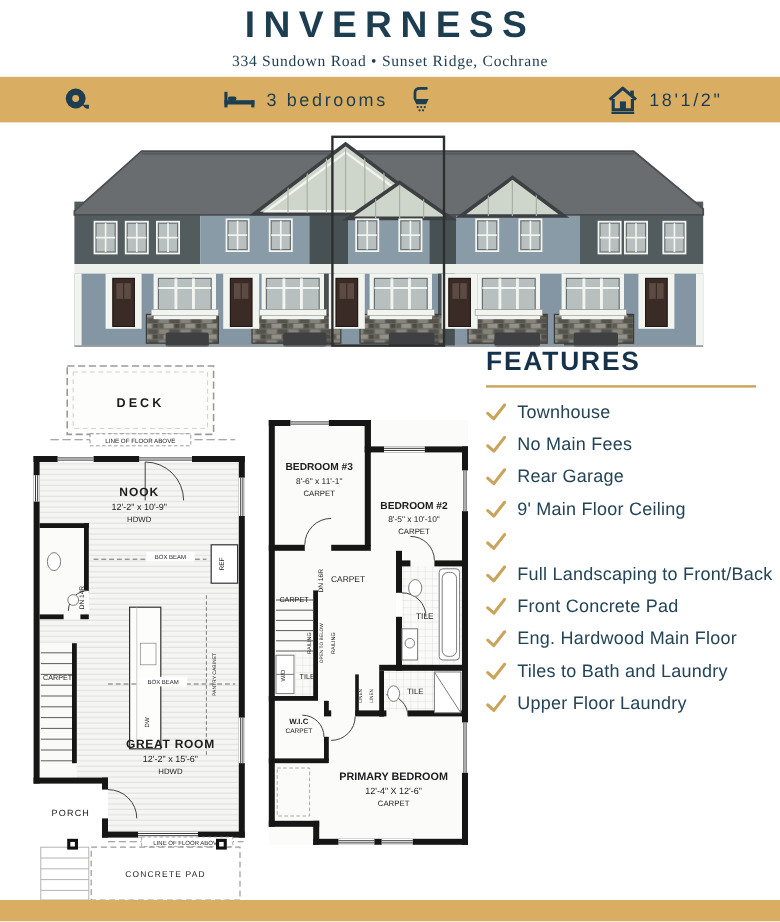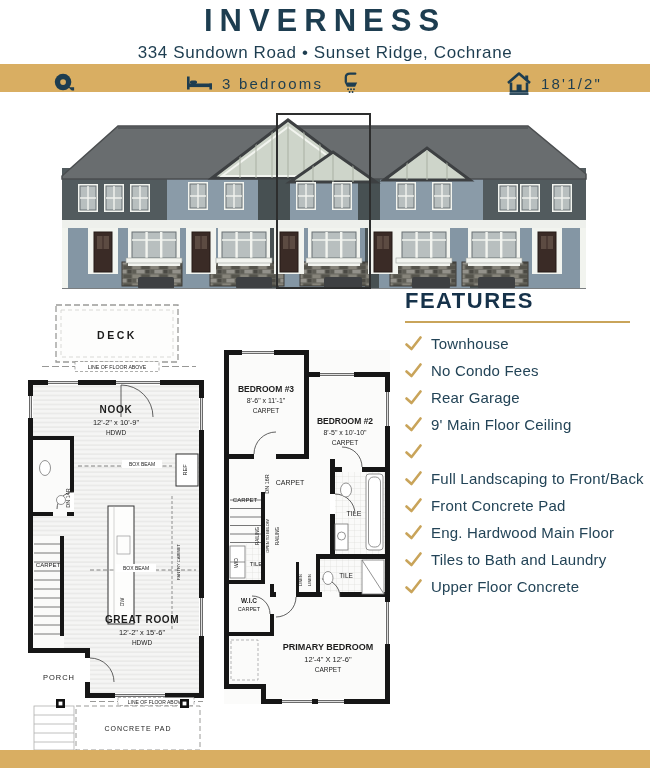--- a/index.html
+++ b/index.html
@@ -1,23 +1,23 @@
 <!DOCTYPE html>
 <html><head>
 <meta charset="utf-8">
 <style>
   html,body{margin:0;padding:0;background:#e9e9e9;}
   .page{position:relative;width:650px;height:768px;background:#ffffff;overflow:hidden;
         font-family:"Liberation Sans",sans-serif;color:#1d3d50;}
   
   .header{position:absolute;top:0;left:0;width:650px;text-align:center;}
   .title{margin:0;padding-top:3px;font-size:31px;font-weight:bold;letter-spacing:7px;color:#1d3d50;}
-  .address{margin:4px 0 0 0;font-size:17px;letter-spacing:0.6px;color:#1d3d50;}
+  .address{margin:4px 0 0 0;font-size:13px;letter-spacing:0.6px;color:#1d3d50;font-family:Liberation Serif, serif;}
   
-  .banner{position:absolute;top:64px;left:0;width:650px;height:28px;background:#d9ae62;}
+  .banner{position:absolute;top:64px;left:0;width:650px;height:38px;background:#d9ae62;}
   .banner .item{position:absolute;top:0;height:38px;display:flex;align-items:center;gap:9px;}
   .banner .label{font-size:15px;letter-spacing:2.2px;color:#1d3d50;font-weight:500;white-space:nowrap;}
   .i-tape{left:52px;} .i-bed{left:186px;} .i-bath{left:342px;} .i-size{left:506px;}
   
   .elevation{position:absolute;left:60px;top:112px;width:528px;height:178px;}
   
   .features{position:absolute;left:405px;top:288px;width:242px;}
   .features h2{margin:0;font-size:22px;font-weight:bold;letter-spacing:1.5px;color:#16324a;
                border-bottom:2.5px solid #c9a45a;padding-bottom:7px;width:225px;}
   .features ul{list-style:none;margin:13px 0 0 0;padding:0;}
@@ -236,21 +236,21 @@
             </svg>
           </span>
           <span>Townhouse</span>
         </li>
       <li>
           <span class="chk">
             <svg width="17" height="15" viewBox="0 0 17 15">
               <path d="M1.5,8.5 L6.5,13 L15.5,1.5" stroke="#c9a45a" stroke-width="2.6" fill="none" stroke-linecap="round" stroke-linejoin="round"></path>
             </svg>
           </span>
-          <span>No Condo Fees</span>
+          <span>No Main Fees</span>
         </li>
       <li>
           <span class="chk">
             <svg width="17" height="15" viewBox="0 0 17 15">
               <path d="M1.5,8.5 L6.5,13 L15.5,1.5" stroke="#c9a45a" stroke-width="2.6" fill="none" stroke-linecap="round" stroke-linejoin="round"></path>
             </svg>
           </span>
           <span>Rear Garage</span>
         </li>
       <li>
@@ -299,21 +299,21 @@
             </svg>
           </span>
           <span>Tiles to Bath and Laundry</span>
         </li>
       <li>
           <span class="chk">
             <svg width="17" height="15" viewBox="0 0 17 15">
               <path d="M1.5,8.5 L6.5,13 L15.5,1.5" stroke="#c9a45a" stroke-width="2.6" fill="none" stroke-linecap="round" stroke-linejoin="round"></path>
             </svg>
           </span>
-          <span>Upper Floor Concrete</span>
+          <span>Upper Floor Laundry</span>
         </li>
     </ul>
   </div>
 
   <div class="plan plan-main">
     <svg viewBox="0 0 192 462" width="192" height="462">
       <defs>
         <pattern id="hw" width="4.5" height="4.5" patternUnits="userSpaceOnUse">
           <rect width="4.5" height="4.5" fill="#f5f5f4"></rect>
           <line x1="0" y1="1" x2="4.5" y2="1" stroke="#e1e1df" stroke-width="0.9"></line>

